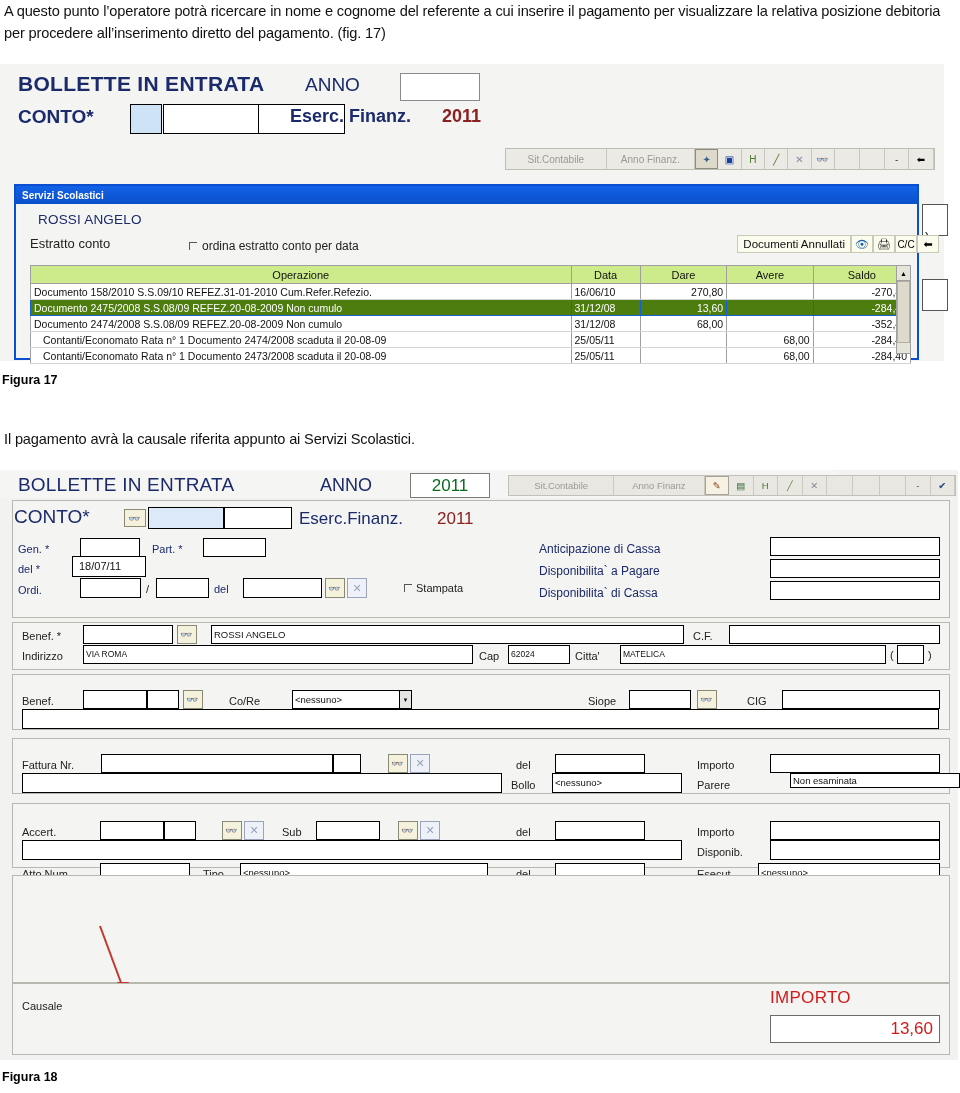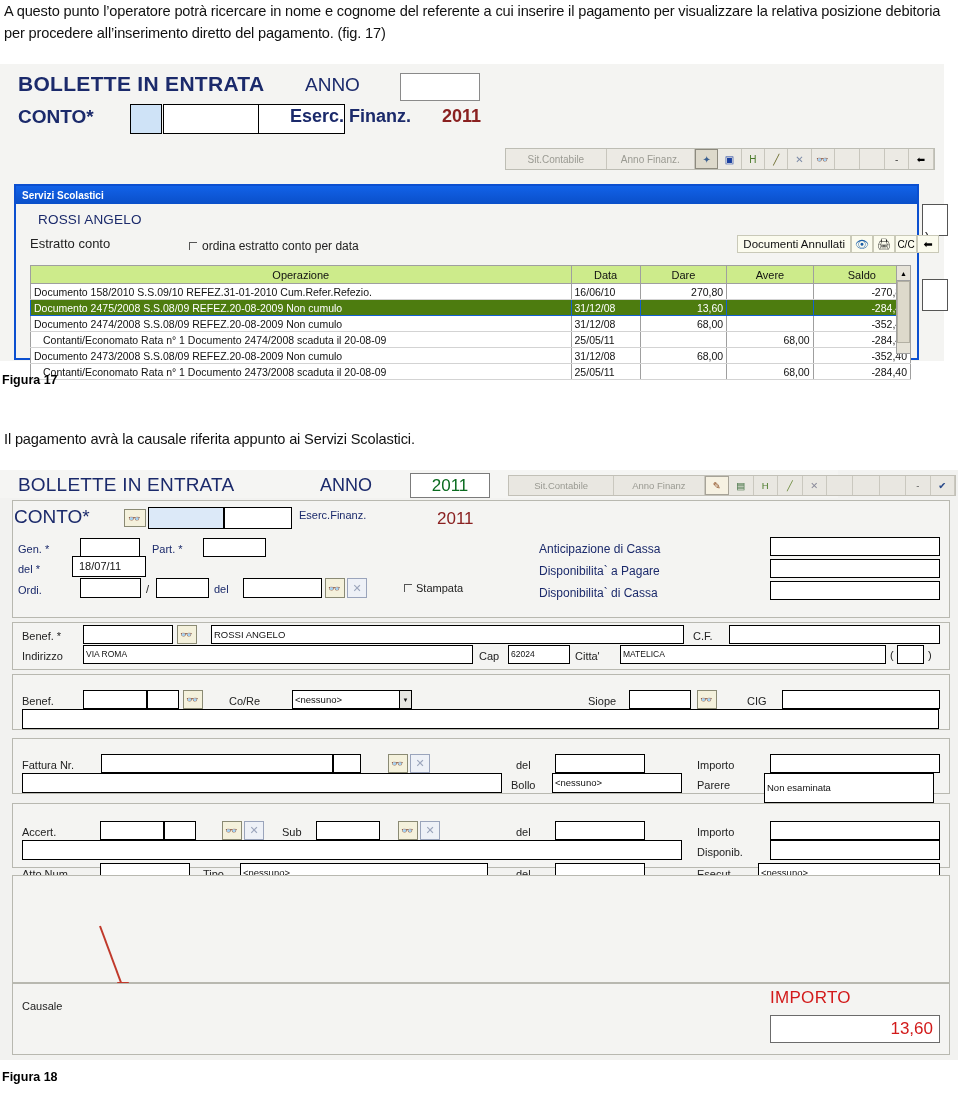--- a/index.html
+++ b/index.html
@@ -151,21 +151,21 @@
   #f18-tbwrap .tb{
     border-right:1px solid #cac8bf;display:flex;align-items:center;justify-content:center;
     font-size:9.5px;color:#9a9a92;box-sizing:border-box;
   }
   #f18-tbwrap .tb.ic{color:#333;}
   #f18-tbwrap .tb.act{background:#f6f1e2;border:1px solid #a7a398;}
 
   .panel{position:absolute;border:1px solid #b8b8b0;background:#f4f4f2;box-sizing:border-box;}
 
   #f18-conto{position:absolute;left:14px;top:36px;font-size:19px;color:#1b2a6b;}
-  #f18-esfin{position:absolute;left:299px;top:39px;font-size:11px;color:#1b2a6b;}
+  #f18-esfin{position:absolute;left:299px;top:39px;font-size:17px;color:#1b2a6b;}
   #f18-esfin-y{position:absolute;left:437px;top:39px;font-size:17px;color:#8a2020;}
 
   #f18-causale-box{
     position:absolute;left:88px;top:527px;width:660px;height:52px;
     background:#fff;border:1px solid #000;box-sizing:border-box;font-size:8.5px;
     color:#111;padding:2px 3px;
   }
   #f18-importo-lbl{position:absolute;left:770px;top:518px;font-size:17px;color:#d21a1a;letter-spacing:0.3px;}
   #f18-importo-box{
     position:absolute;left:770px;top:545px;width:170px;height:28px;background:#fff;
@@ -266,27 +266,20 @@
               <td class="num">-352,40</td>
             </tr>
             <tr>
               <td class="ind">Contanti/Economato  Rata n° 1 Documento 2474/2008   scaduta il 20-08-09</td>
               <td class="">25/05/11</td>
               <td class="num"></td>
               <td class="num">68,00</td>
               <td class="num">-284,40</td>
             </tr>
             <tr>
-              <td class="">Documento 2473/2008 S.S.08/09 REFEZ.20-08-2009 Non cumulo</td>
-              <td class="">31/12/08</td>
-              <td class="num">68,00</td>
-              <td class="num"></td>
-              <td class="num">-352,40</td>
-            </tr>
-            <tr>
               <td class="ind">Contanti/Economato  Rata n° 1 Documento 2473/2008   scaduta il 20-08-09</td>
               <td class="">25/05/11</td>
               <td class="num"></td>
               <td class="num">68,00</td>
               <td class="num">-284,40</td>
             </tr>
           </tbody>
       </table>
     </div>
     <div id="f17-scroll">
@@ -400,21 +393,21 @@
   <div class="btn-ico" style="position:absolute;left:388px;top:284px;width:20px;height:19px;font-weight:bold;">👓</div>
   <div class="btn-x" style="position:absolute;left:410px;top:284px;width:20px;height:19px;">✕</div>
   <div class="lbl-dark" style="position:absolute;left:516px;top:289px;">del</div>
   <div class="fld" style="position:absolute;left:555px;top:284px;width:90px;height:19px;"></div>
   <div class="lbl-dark" style="position:absolute;left:697px;top:289px;">Importo</div>
   <div class="fld" style="position:absolute;left:770px;top:284px;width:170px;height:19px;"></div>
   <div class="fld" style="position:absolute;left:22px;top:303px;width:480px;height:20px;"></div>
   <div class="lbl-dark" style="position:absolute;left:511px;top:309px;">Bollo</div>
   <div class="fld" style="position:absolute;left:552px;top:303px;width:130px;height:20px;">&lt;nessuno&gt;</div>
   <div class="lbl-dark" style="position:absolute;left:697px;top:309px;">Parere</div>
-  <div class="fld" style="position:absolute;left:764px;top:303px;width:170px;height:30px;">Non esaminata</div>
+  <div class="fld" style="position:absolute;left:790px;top:303px;width:170px;height:15px;">Non esaminata</div>
 
   <div class="panel" style="left:12px;top:333px;width:938px;height:65px;"></div>
   <div class="lbl-dark" style="position:absolute;left:22px;top:356px;">Accert.</div>
   <div class="fld" style="position:absolute;left:100px;top:351px;width:64px;height:19px;"></div>
   <div class="fld" style="position:absolute;left:164px;top:351px;width:32px;height:19px;"></div>
   <div class="btn-ico" style="position:absolute;left:222px;top:351px;width:20px;height:19px;font-weight:bold;">👓</div>
   <div class="btn-x" style="position:absolute;left:244px;top:351px;width:20px;height:19px;">✕</div>
   <div class="lbl-dark" style="position:absolute;left:282px;top:356px;">Sub</div>
   <div class="fld" style="position:absolute;left:316px;top:351px;width:64px;height:19px;"></div>
   <div class="btn-ico" style="position:absolute;left:398px;top:351px;width:20px;height:19px;font-weight:bold;">👓</div>

